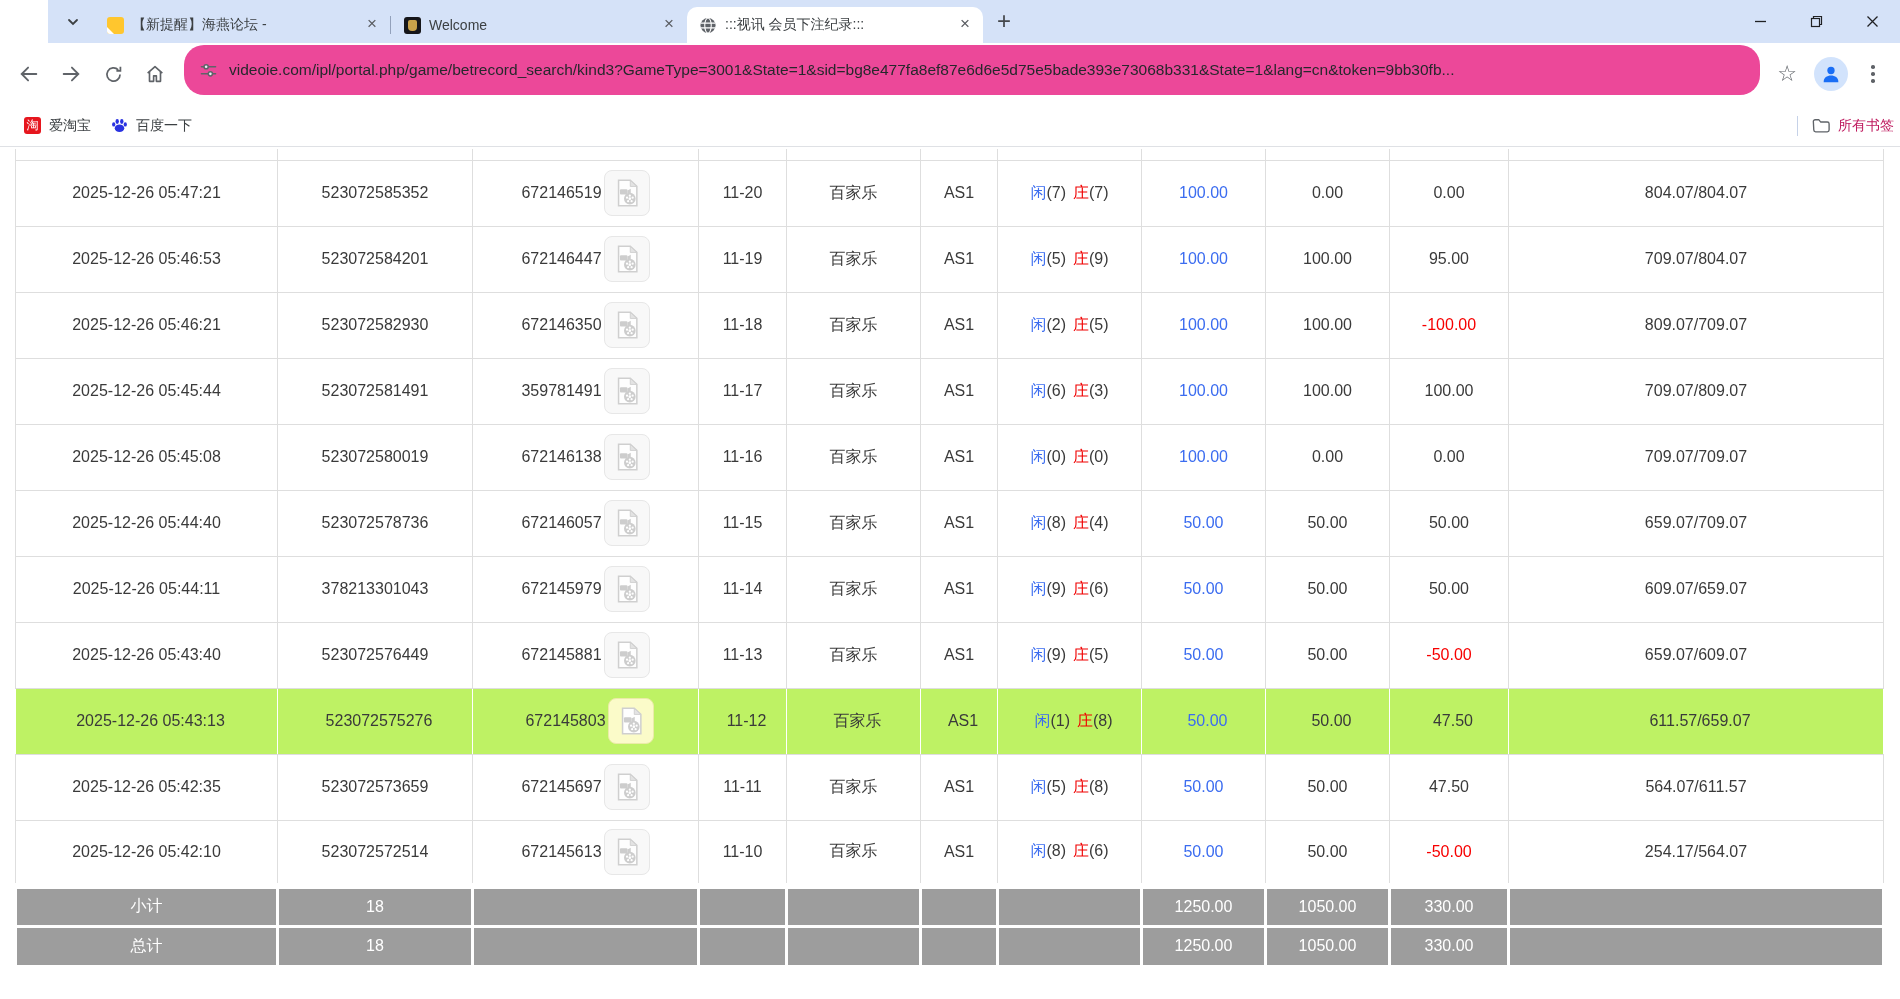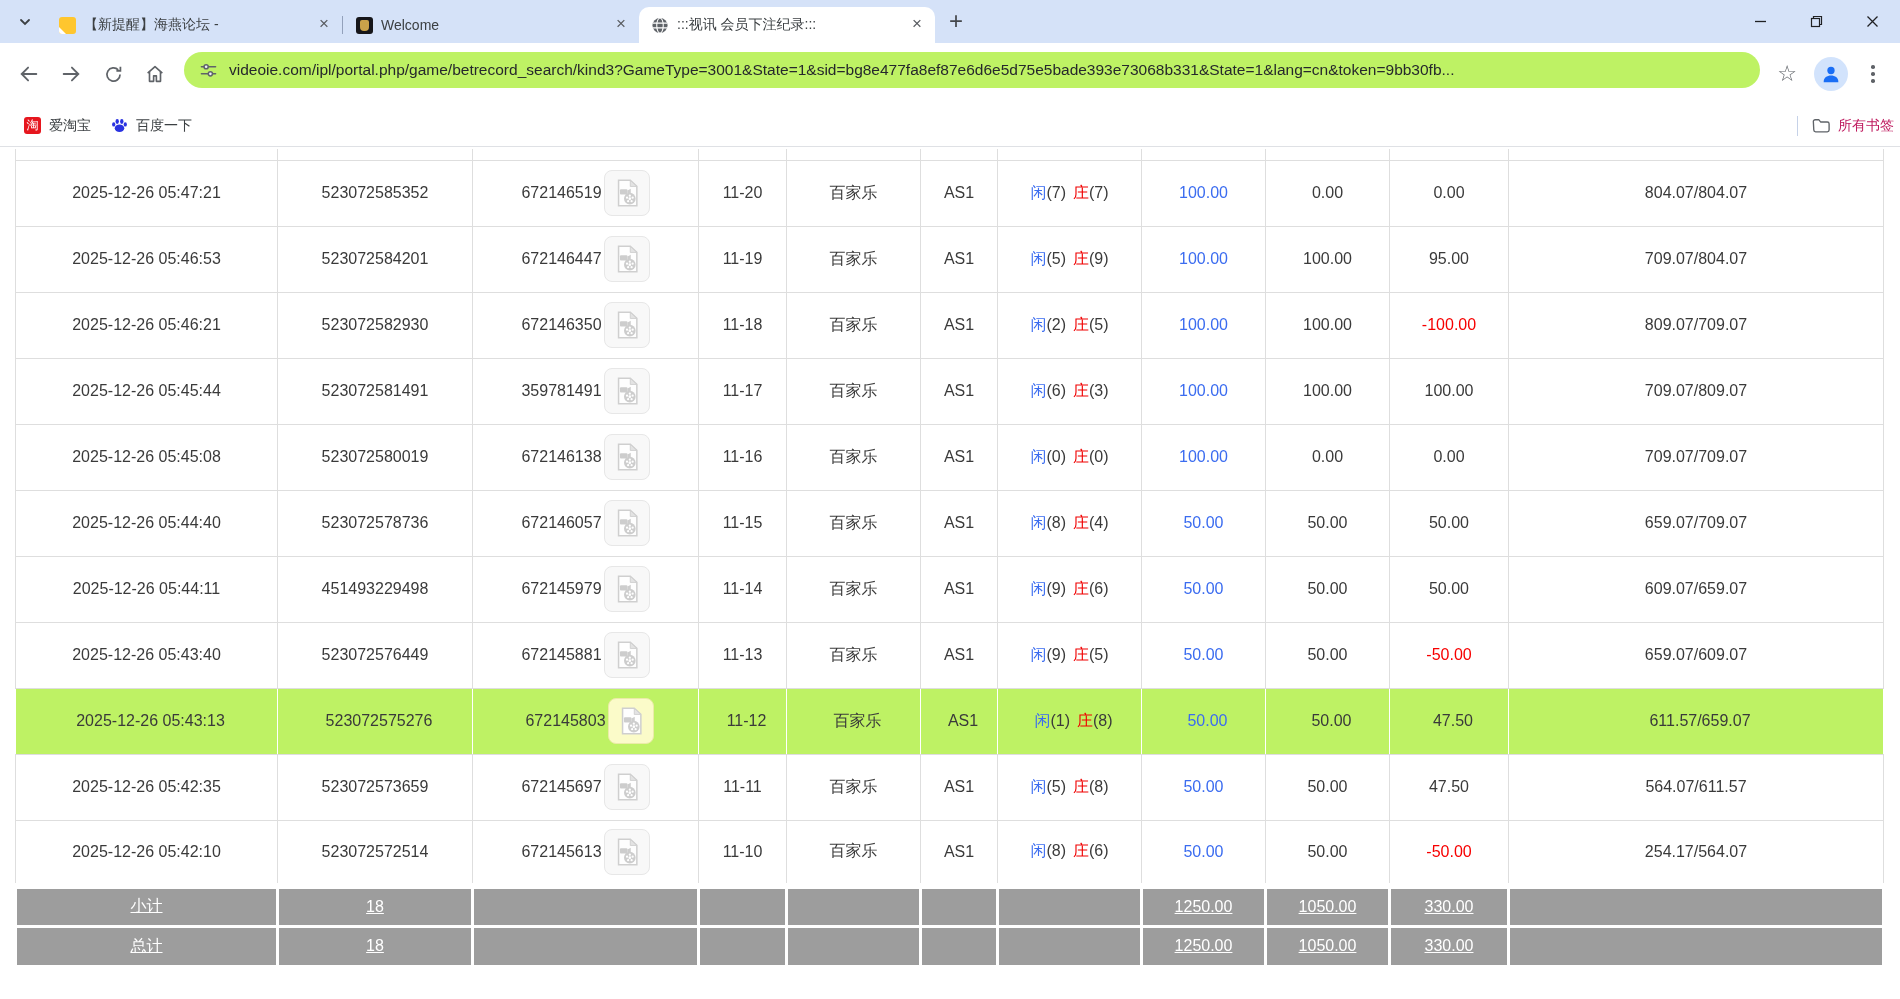--- a/index.html
+++ b/index.html
@@ -1,20 +1,20 @@
 <!DOCTYPE html>
 <html><head>
 <meta charset="utf-8">
 <style>
   * { margin:0; padding:0; box-sizing:border-box; }
   html,body { width:1900px; height:999px; overflow:hidden; background:#fff;
     font-family:"Liberation Sans","DejaVu Sans",sans-serif; }
 
   
-  .tabstrip { height:43px; background:#d5e2f8; display:flex; align-items:flex-end; position:relative; }
+  .tabstrip { height:43px; background:#d5e2f8; display:flex; align-items:flex-end; position:relative;margin-left:48px; }
   .tab-search { width:30px; height:30px; border-radius:50%; margin:0 6px 6px 10px;
     display:flex; align-items:center; justify-content:center; cursor:pointer; }
   .tab { height:36px; width:296px; display:flex; align-items:center; padding:0 8px 0 12px;
     border-radius:10px 10px 0 0; color:#3c4043; cursor:pointer; }
   .tab.active { background:#fff; }
   .tab-title { flex:1; font-size:14px; white-space:nowrap; overflow:hidden; margin:0 8px; }
   .tab-close { width:20px; height:20px; border-radius:50%; text-align:center; line-height:18px;
     font-size:17px; color:#5a5d62; flex:0 0 auto; cursor:pointer; }
   .tab-divider { width:1px; height:18px; background:#93a1bb; margin-bottom:9px; }
   .favicon { width:18px; height:18px; flex:0 0 auto; display:flex; align-items:center; justify-content:center; }
@@ -27,21 +27,21 @@
   .newtab { font-size:24px; color:#44474c; width:30px; height:30px; margin:0 0 6px 6px;
     text-align:center; line-height:27px; border-radius:50%; cursor:pointer; }
   .wincontrols { position:absolute; right:0; top:0; height:43px; display:flex; }
   .winbtn { width:56px; height:43px; display:flex; align-items:center; justify-content:center;
     color:#202124; font-size:17px; cursor:pointer; }
 
   
   .toolbar { height:62px; background:#fff; display:flex; align-items:center; padding:0 12px 0 8px; }
   .nav-btn { width:42px; height:42px; display:flex; align-items:center; justify-content:center;
     border-radius:50%; cursor:pointer; flex:0 0 auto; }
-  .omnibox { flex:1; min-width:0; height:36px; background:#bef264; border-radius:20px;
+  .omnibox { flex:1; min-width:0; height:50px; background:#ec4899; border-radius:20px;
     display:flex; align-items:center; padding:0 16px; margin:0 10px 8px 8px; cursor:text; }
   .url { font-size:15.5px; color:#26282c; white-space:nowrap; overflow:hidden; margin-left:12px; }
   .star-btn { font-size:22px; color:#5f6368; width:34px; height:34px; display:flex;
     align-items:center; justify-content:center; cursor:pointer; flex:0 0 auto; }
   .avatar { width:34px; height:34px; border-radius:50%; background:#d2e3fc; margin:0 10px;
     display:flex; align-items:center; justify-content:center; cursor:pointer; flex:0 0 auto; }
   .dots { width:30px; height:34px; display:flex; flex-direction:column; align-items:center;
     justify-content:center; gap:3.5px; cursor:pointer; flex:0 0 auto; }
   .dots i { width:3.5px; height:3.5px; border-radius:50%; background:#5f6368; }
 
@@ -66,21 +66,21 @@
   .res-x { color:#3b6cf0; }
   .res-z { color:#f00000; margin-left:7px; }
   td.bet { color:#3b6cf0; }
   td.neg { color:#f70000; }
   tr.highlight td { background:#bef264; border-left-color:#fff; border-right-color:#fff;padding-left:8px; }
   .round-wrap { display:flex; align-items:center; justify-content:center; gap:2px; }
   .icon-btn { width:46px; height:46px; border:1px solid #e7e7e7; border-radius:8px; background:#f8f8f8;
     display:flex; align-items:center; justify-content:center; cursor:pointer; }
   tr.highlight .icon-btn { background:#fbfbc9; border-color:#ebebA8; }
   tfoot td { height:40px; background:#9d9d9d; color:#fff; border:3px solid #fff;
-    text-align:center; vertical-align:middle;text-decoration:underline; }
+    text-align:center; vertical-align:middle; }
   tfoot tr:first-child td { border-top:6px solid #fff; }
 </style>
 </head>
 <body>
 
 <div class="tabstrip">
   <div class="tab-search">
     <svg width="14" height="14" viewBox="0 0 14 14" fill="none" stroke="#3c4043" stroke-width="1.8" stroke-linecap="round">
         <path d="M3 5l4 4 4-4"></path>
       </svg>
@@ -467,21 +467,21 @@
     <td>
       <span class="res-x">闲</span><span class="res-n">(8)</span><span class="res-z">庄</span><span class="res-n">(4)</span>
     </td>
     <td class="bet">50.00</td>
     <td>50.00</td>
     <td>50.00</td>
     <td>659.07/709.07</td>
   </tr>
         <tr class="bet-row">
     <td>2025-12-26 05:44:11</td>
-    <td>451493229498</td>
+    <td>378213301043</td>
     <td>
       <div class="round-wrap">
         <span>672145979</span>
         <span class="icon-btn">
           <svg width="30" height="30" viewBox="0 0 32 32">
             <path d="M7 2.5h12.5L26.5 9v20.5H7z" fill="#fefefe" stroke="#cfcfcf" stroke-width="1.6"></path>
             <path d="M19.5 2.5l7 6.5h-7z" fill="#e3e3e3" stroke="#cfcfcf" stroke-width="1"></path>
             <g fill="#cdcdcd">
                     <rect x="8.5" y="12" width="8" height="5.5" rx="1"></rect>
                     <path d="M16.5 13.2l3.5-1.7v6.5l-3.5-1.7z"></path>

